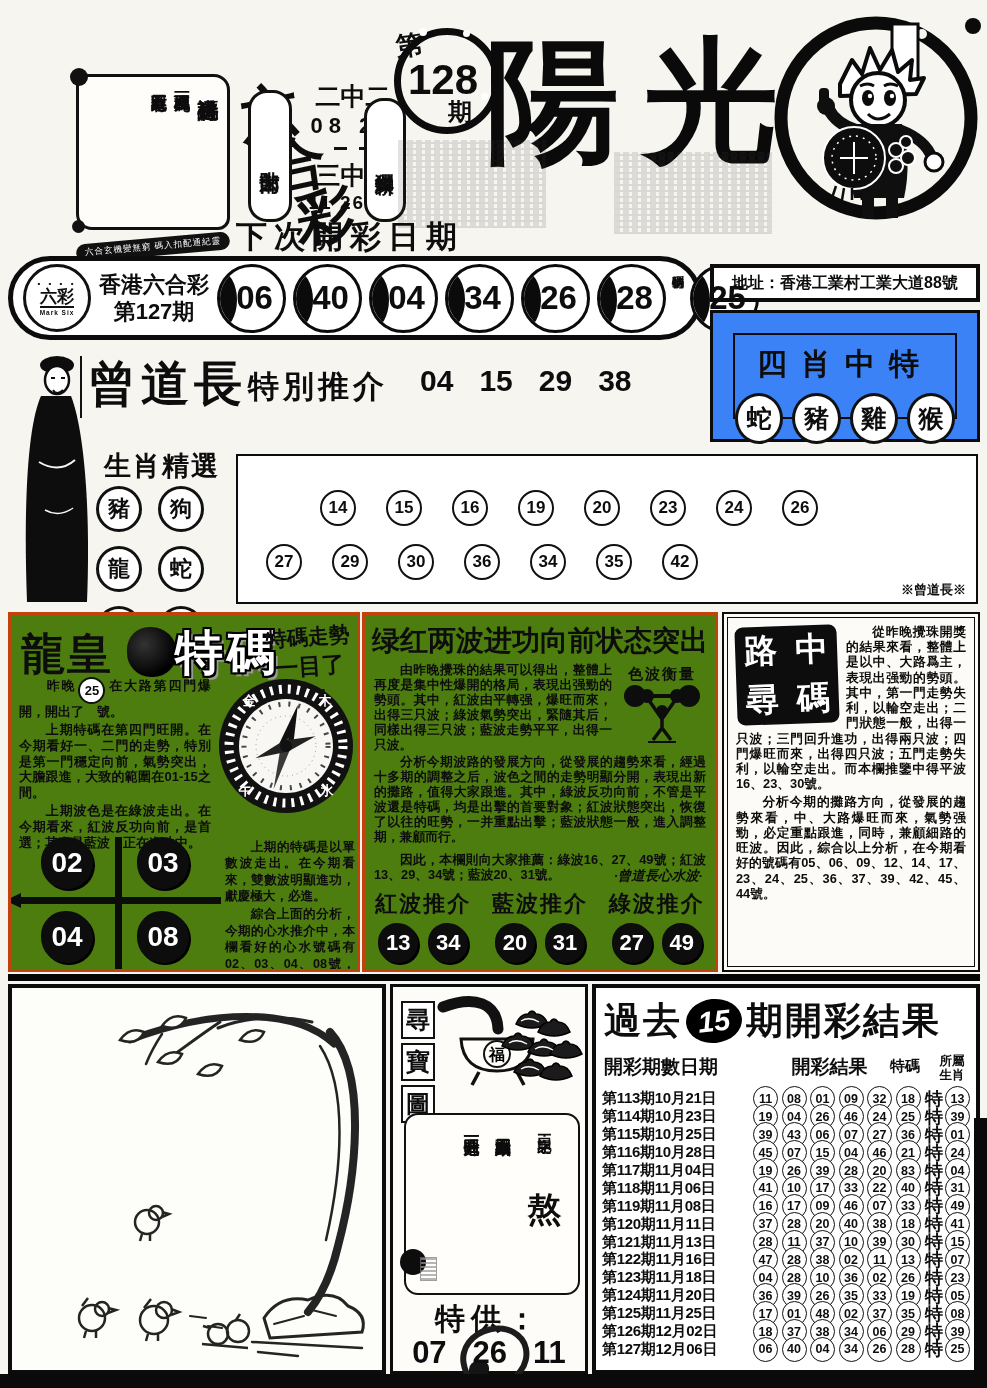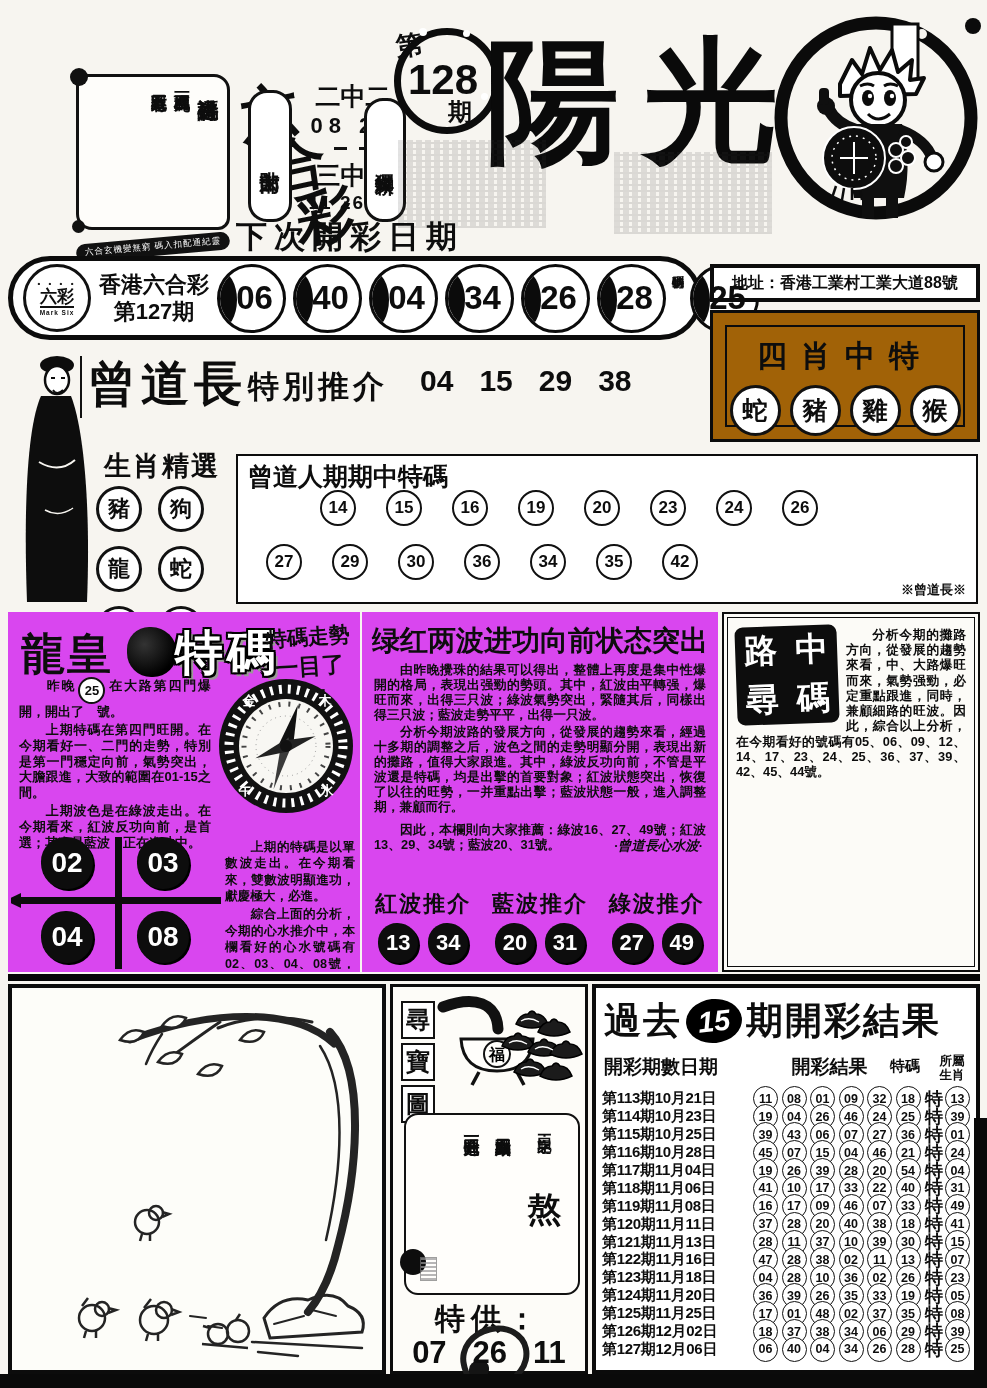--- a/index.html
+++ b/index.html
@@ -45,37 +45,37 @@
   .ball{width:63px;height:63px;border:3.5px solid #0b0b0b;border-radius:50%;background:#fff;flex:none;
      display:flex;align-items:center;justify-content:center;position:relative;overflow:hidden;}
   .ball:before{content:"";position:absolute;left:-17px;top:4px;width:34px;height:58px;background:#0b0b0b;
      border-radius:50%;}
   .ball i{position:relative;z-index:2;font-style:normal;font-weight:900;font-size:33px;padding-left:6px;}
   .speclbl{writing-mode:vertical-rl;text-orientation:upright;font-size:12px;font-weight:900;
      line-height:1;height:64px;flex:none;margin:0 1px;}
   
   #address-bar{left:710px;top:264px;width:270px;height:38px;border:4px solid #0c0c0c;background:#fff;
      display:flex;align-items:center;justify-content:center;font-size:16px;font-weight:900;box-sizing:border-box;}
-  #sixiao-box{left:710px;top:310px;width:270px;height:132px;border:3px solid #0c0c0c;padding:12px;
-     background:#a16207;box-sizing:border-box;}
+  #sixiao-box{left:710px;top:310px;width:270px;height:132px;border:3px solid #0c0c0c;padding:20px;
+     background:#3b82f6;box-sizing:border-box;}
   #sixiao-in{border:2px solid #0c0c0c;height:100%;box-sizing:border-box;text-align:center;}
   #sixiao-title{font-size:30px;font-weight:900;letter-spacing:14px;margin-top:9px;}
   .zrow{display:flex;justify-content:center;gap:9px;margin-top:8px;}
   .zc{width:45px;height:45px;border:3px solid #111;border-radius:50%;background:#fff;display:flex;
      align-items:center;justify-content:center;font-size:25px;font-weight:900;}
   
   .circ40{width:40px;height:40px;border:3.5px solid #111;border-radius:50%;background:#fff;display:flex;
      align-items:center;justify-content:center;font-size:22px;font-weight:900;}
   #tema-box{left:236px;top:454px;width:742px;height:150px;border:2.5px solid #0c0c0c;background:#fff;
      box-sizing:border-box;}
   .circ32{width:32px;height:32px;border:2px solid #111;border-radius:50%;background:#fff;display:inline-flex;
      align-items:center;justify-content:center;font-size:17px;font-weight:800;flex:none;}
   .temarow{position:absolute;display:flex;gap:30px;}
   
-  .mbox{border:3px solid #d946ef;background:#d946ef;box-sizing:border-box;overflow:hidden;}
+  .mbox{border:3px solid #c2410c;background:#4d7c0f;box-sizing:border-box;overflow:hidden;}
   .hollow{color:#fff;text-shadow:-2px -2px 0 #000,2px -2px 0 #000,-2px 2px 0 #000,2px 2px 0 #000,
      0 -2px 0 #000,0 2px 0 #000,-2px 0 0 #000,2px 0 0 #000,4px 4px 0 #9a9a96;}
   .para{font-weight:600;text-align:justify;}
   .para .ind{display:inline-block;width:2em;}
   .inline-circ{display:inline-flex;width:23px;height:23px;border:2px solid #111;border-radius:50%;
      align-items:center;justify-content:center;font-weight:800;font-size:13px;vertical-align:-5px;margin:0 2px;background:#fff;}
   .blob{background:#0d0d0d;color:#fff;border-radius:48% 52% 50% 50%;display:flex;align-items:center;
      justify-content:center;box-shadow:2px 2px 0 0 #000;flex:none;}
   .blob52{width:52px;height:52px;font-size:28px;font-weight:900;}
   .blob40{width:40px;height:40px;font-size:22px;font-weight:900;}
@@ -327,21 +327,20 @@
       </span>
       <span class="circ40">
         <span>猴</span>
       </span>
       <span class="circ40">
         <span>鼠</span>
       </span>
     </div>
 
   <div class="abs" id="tema-box">
-    <div style="font-size:25px;font-weight:700;margin:4px 0 0 10px;">曾道人期期中特碼</div>
     <div class="temarow" style="left:82px;top:34px;">
 
     <span class="circ32">
           <span>14</span>
         </span>
         <span class="circ32">
           <span>15</span>
         </span>
         <span class="circ32">
           <span>16</span>
@@ -444,20 +443,33 @@
 
     <div class="abs para" style="left:214px;top:224px;width:130px;font-size:12.6px;line-height:1.3;">
       <p style="margin:0;"><span class="ind"></span><span>上期的特碼是以單數波走出。在今期看來，雙數波明顯進功，獻慶極大，必進。</span></p>
       <p style="margin:2px 0 0;"><span class="ind"></span><span>綜合上面的分析，今期的心水推介中，本欄看好的心水號碼有02、03、04、08號，祝大家好運相伴。</span></p>
     </div>
   </div>
 
   <div class="abs mbox" style="left:362px;top:612px;width:356px;height:360px;">
     <div id="wave-title">绿红两波进功向前状态突出</div>
     <div class="para" style="padding:0 9px;font-size:12.8px;line-height:1.17;">
+      <div class="wicon">
+        <div class="lbl">色波衡量</div>
+        <svg width="80" height="60" viewBox="0 0 80 60">
+          <line x1="4" y1="13" x2="76" y2="13" stroke="#0d0d0d" stroke-width="4"></line>
+          <circle cx="13" cy="13" r="11" fill="#0d0d0d"></circle>
+            <circle cx="67" cy="13" r="11" fill="#0d0d0d"></circle>
+          <circle cx="25" cy="13" r="7" fill="#0d0d0d"></circle>
+            <circle cx="55" cy="13" r="7" fill="#0d0d0d"></circle>
+          <circle cx="40" cy="28" r="6" fill="#0d0d0d"></circle>
+          <path d="M40,34 L40,45 M40,36 L26,16 M40,36 L54,16 M40,45 L31,57 M40,45 L49,57" stroke="#0d0d0d" stroke-width="3.5" fill="none"></path>
+          <line x1="26" y1="59" x2="54" y2="59" stroke="#0d0d0d" stroke-width="2"></line>
+        </svg>
+      </div>
       <p style="margin:2px 0 0;"><span class="ind"></span><span>由昨晚攪珠的結果可以得出，整體上再度是集中性爆開的格局，表現出强勁的勢頭。其中，紅波由平轉强，爆旺而來，出得三只波；綠波氣勢突出，緊隨其后，同樣出得三只波；藍波走勢平平，出得一只波。</span></p>
       <p style="margin:2px 0 8px;"><span class="ind"></span><span>分析今期波路的發展方向，從發展的趨勢來看，經過十多期的調整之后，波色之間的走勢明顯分開，表現出新的攤路，值得大家跟進。其中，綠波反功向前，不管是平波還是特碼，均是出擊的首要對象；紅波狀態突出，恢復了以往的旺勢，一并重點出擊；藍波狀態一般，進入調整期，兼顧而行。</span></p>
       <p style="margin:2px 0 12px;"><span class="ind"></span><span>因此，本欄則向大家推薦：綠波16、27、49號；紅波13、29、34號；藍波20、31號。</span>
          <span class="serif" style="font-weight:700;font-style:italic;font-size:13.5px;float:right;margin-right:4px;">·曾道長心水波·</span></p>
     </div>
     <div id="recs">
 
         <div class="rec">
           <div class="rec-label">紅波推介</div>
           <div class="rec-balls">
@@ -498,20 +510,21 @@
 
   <div class="abs" id="road-box">
     <div id="road-in">
       <div id="road-logo">
         <span class="serif">路</span>
         <span class="serif">中</span>
         <span class="serif">尋</span>
         <span class="serif">碼</span>
       </div>
       <div class="para" style="font-size:12.8px;line-height:1.19;">
+        <p style="margin:0;"><span class="ind"></span><span>從昨晚攪珠開獎的結果來看，整體上是以中、大路爲主，表現出强勁的勢頭。其中，第一門走勢失利，以輪空走出；二門狀態一般，出得一只波；三門回升進功，出得兩只波；四門爆旺而來，出得四只波；五門走勢失利，以輪空走出。而本欄推鑒中得平波16、23、30號。</span></p>
         <p style="margin:3px 0 0;"><span class="ind"></span><span>分析今期的攤路方向，從發展的趨勢來看，中、大路爆旺而來，氣勢强勁，必定重點跟進，同時，兼顧細路的旺波。因此，綜合以上分析，在今期看好的號碼有05、06、09、12、14、17、23、24、25、36、37、39、42、45、44號。</span></p>
       </div>
     </div>
   </div>
 
   <div class="abs bigrule" style="left:8px;top:974px;width:972px;height:7px;"></div>
 
   <div class="abs" style="left:8px;top:984px;width:378px;height:390px;border:4px solid #0c0c0c;background:#fdfdf9;box-sizing:border-box;">
     <svg width="370" height="382" viewBox="0 0 370 382">
       <g fill="none" stroke="#242424" stroke-linecap="round">
@@ -732,21 +745,21 @@
           <span class="hc">
             <span>39</span>
           </span>
           <span class="hc">
             <span>28</span>
           </span>
           <span class="hc">
             <span>20</span>
           </span>
           <span class="hc">
-            <span>54</span>
+            <span>83</span>
           </span>
           <span class="hte">特</span>
           <span class="hc">
             <span>04</span>
           </span>
         </div>
 
         <div class="hrow">
           <span class="hperiod">第118期11月06日</span>
           <span class="hc">

